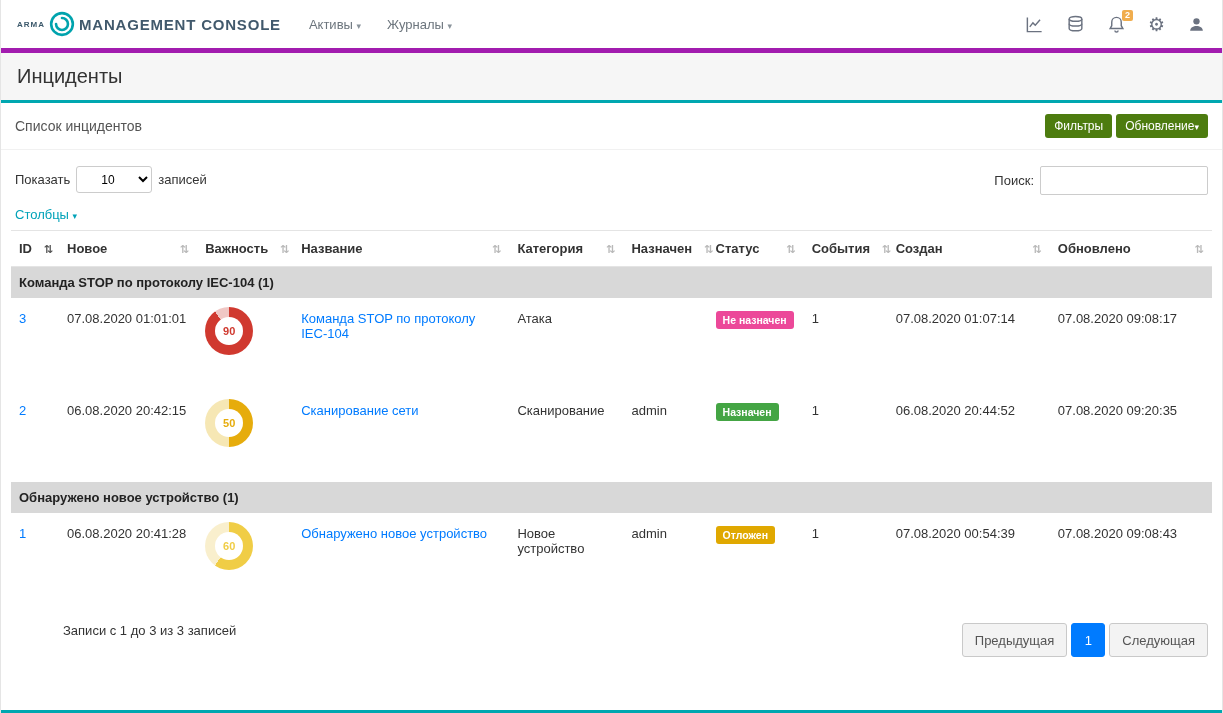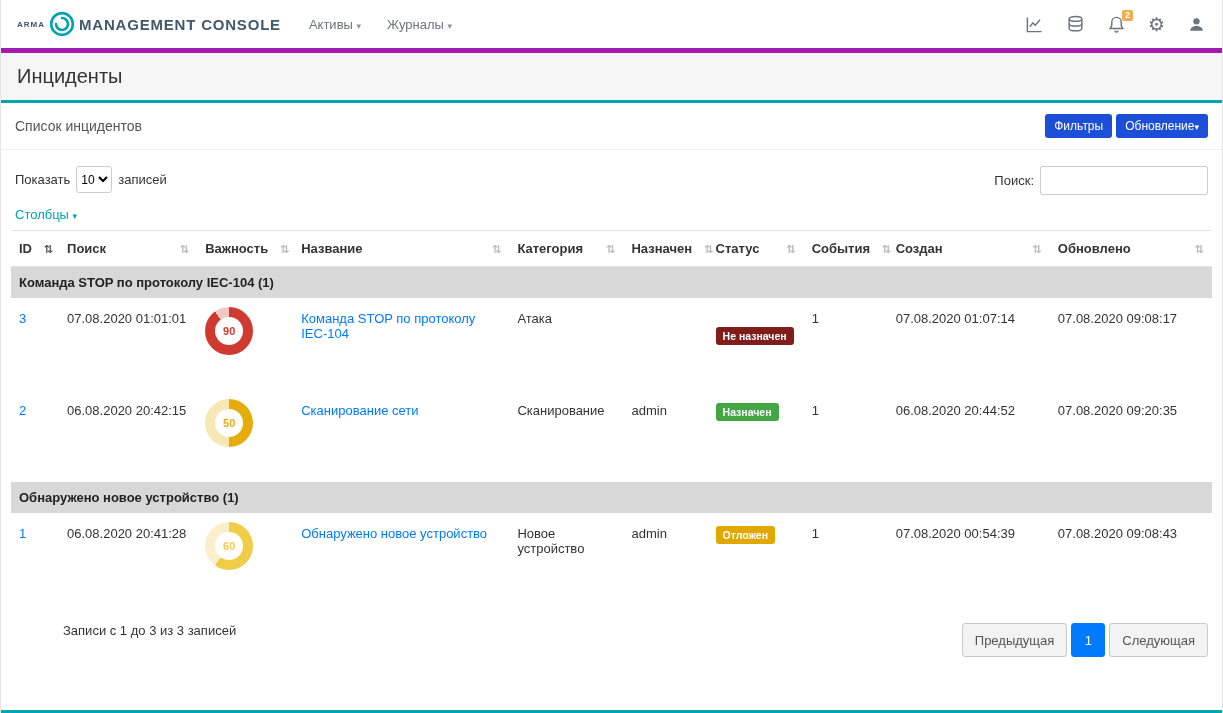--- a/index.html
+++ b/index.html
@@ -27,25 +27,25 @@
   
   .page-header { background:#f6f6f6; border-top:5px solid #a21caf; padding:12px 16px; }
   .page-title { font-size:20px; font-weight:500; color:#333; }
   .accent-line { height:3px; background:#00a7b0; }
   .bottom-line { height:3px; background:#00a7b0; margin-top:auto; }
 
   
   .card-header { display:flex; align-items:center; padding:11px 14px; border-bottom:1px solid #f1f1f1; }
   .card-title { font-size:14px; color:#555; }
   .card-actions { margin-left:auto; display:flex; gap:4px; }
-  .btn-blue { background:#1d4ed8; color:#fff; border:none; border-radius:3px; font-size:12px; padding:5px 9px; cursor:pointer; font-family:inherit; }
+  .btn-blue { background:#4d7c0f; color:#fff; border:none; border-radius:3px; font-size:12px; padding:5px 9px; cursor:pointer; font-family:inherit; }
 
   .controls { display:flex; align-items:flex-start; padding:16px 14px 12px 14px; }
   .show-group { display:flex; align-items:center; gap:6px; color:#333; }
-  .page-size { height:27px; border:1px solid #ccc; border-radius:3px; font-size:12px; padding:2px 0; background:#fff; font-family:inherit; }
+  .page-size { height:27px; border:1px solid #ccc; border-radius:3px; font-size:12px; padding:2px 20px; background:#fff; font-family:inherit; }
   .search-group { margin-left:auto; display:flex; align-items:center; gap:6px; }
   .search-input { width:168px; height:29px; border:1px solid #ccc; border-radius:2px; padding:4px 6px; font-family:inherit; font-size:13px; }
 
   .columns-row { padding:0 14px 8px 14px; }
   .columns-btn { background:none; border:none; color:#00a2b8; font-size:13px; cursor:pointer; font-family:inherit; padding:0; }
 
   
   table { width:calc(100% - 20px); margin:0 10px; border-collapse:collapse; table-layout:fixed; }
   thead th { text-align:left; font-size:13px; font-weight:bold; color:#333; padding:10px 8px; border-top:1px solid #e4e4e4; border-bottom:1px solid #e4e4e4; }
   .th-inner { display:flex; align-items:flex-end; justify-content:space-between; gap:12px; }
@@ -166,21 +166,21 @@
     <thead>
       <tr>
         <th>
             <span class="th-inner">
               <span>ID</span>
               <span class="sort-icon active">⇅</span>
             </span>
           </th>
         <th>
             <span class="th-inner">
-              <span>Поиск</span>
+              <span>Новое</span>
               <span class="sort-icon">⇅</span>
             </span>
           </th>
         <th>
             <span class="th-inner">
               <span>Важность</span>
               <span class="sort-icon">⇅</span>
             </span>
           </th>
         <th>
@@ -236,21 +236,21 @@
         <td><a href="#" class="cell-link">3</a></td>
         <td>07.08.2020 01:01:01</td>
         <td>
             <div class="donut" style="background: conic-gradient(rgb(208, 57, 47) 324deg, rgb(240, 199, 196) 0deg);">
               <span class="donut-num" style="color: rgb(208, 57, 47);">90</span>
             </div>
           </td>
         <td><a href="#" class="cell-link">Команда STOP по протоколу IEC-104</a></td>
         <td>Атака</td>
         <td></td>
-        <td><span class="badge" style="background: #7f1d1d; margin-top: 16px;">Не назначен</span></td>
+        <td><span class="badge" style="background: #ec4899;">Не назначен</span></td>
         <td>1</td>
         <td>07.08.2020 01:07:14</td>
         <td>07.08.2020 09:08:17</td>
       </tr>
 
       <tr class="data-row">
         <td><a href="#" class="cell-link">2</a></td>
         <td>06.08.2020 20:42:15</td>
         <td>
             <div class="donut" style="background: conic-gradient(rgb(230, 172, 12) 180deg, rgb(246, 231, 180) 0deg);">

